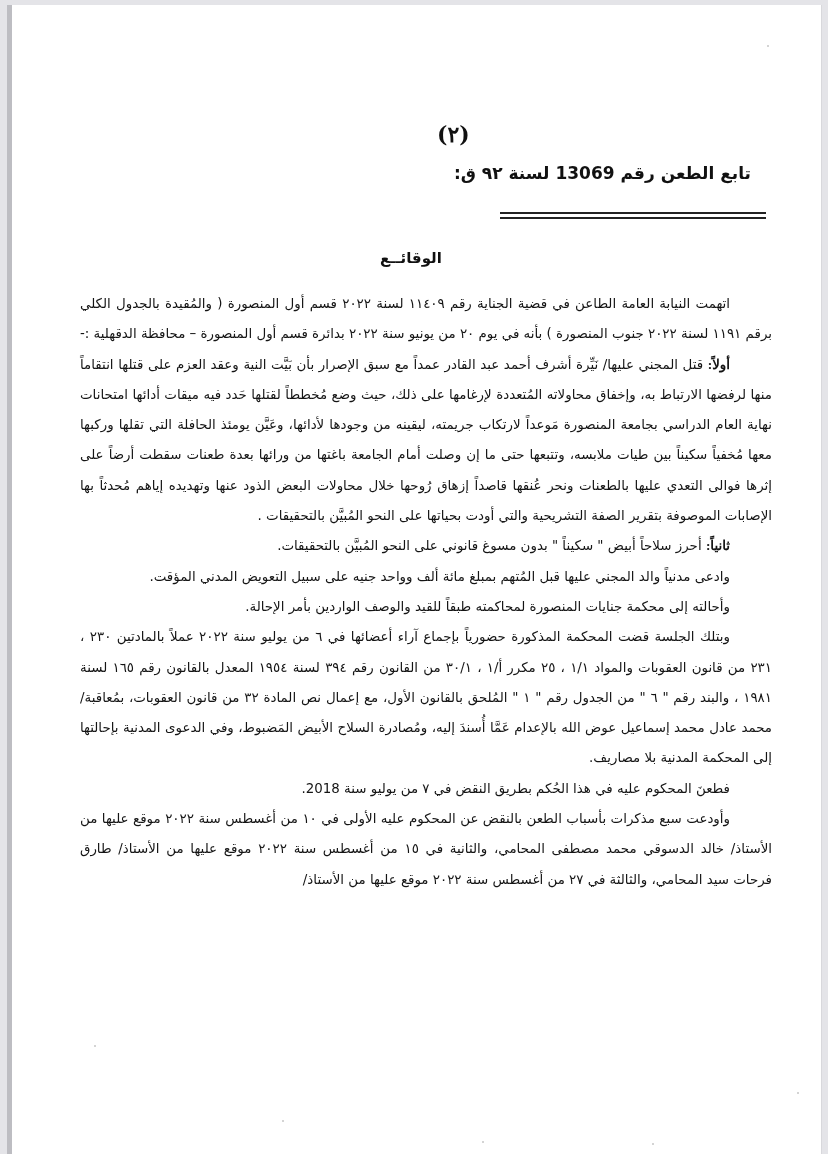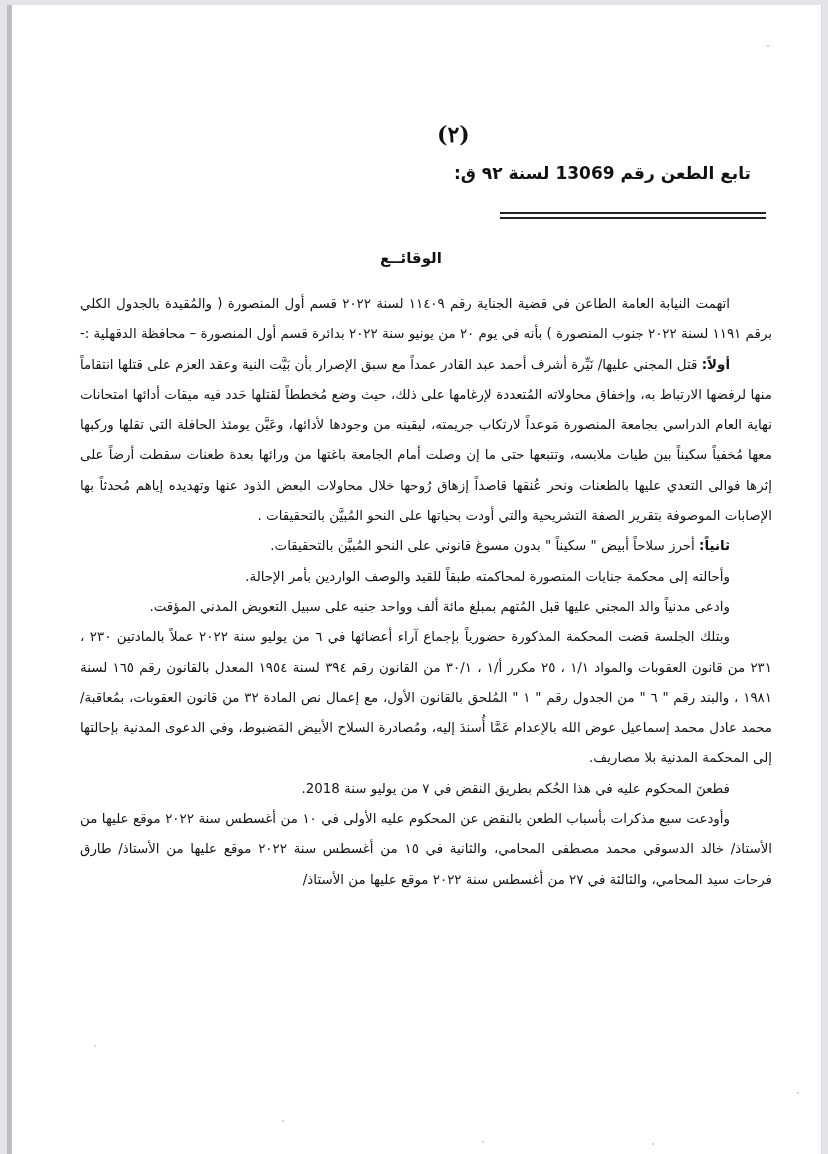--- a/index.html
+++ b/index.html
@@ -38,21 +38,21 @@
   .section-heading span { position: relative; left: -15px; }
   .body-text {
     position: absolute; left: 68px; width: 692px; top: 276px;
     direction: rtl; text-align: justify;
     font-family: "DejaVu Sans", sans-serif; font-size: 13.4px;
     color: #141414; line-height: 30.3px; margin-top: 8px;
   }
   .para { margin: 0; text-align-last: right; }
   .para.indent { text-indent: 42px; }
   .para.indent-small { text-indent: 28px; }
-  .lead { font-weight: bold; }
+  .lead { font-weight: bold; font-family: Liberation Serif, serif; }
   .speck { position: absolute; width: 2px; height: 2px; background: #c6c6c6; border-radius: 1px; }
 </style>
 </head>
 <body>
 
 <div class="page">
 
   <div class="page-number">(٢)</div>
 
   <div class="continuation">تابع الطعن رقم 13069 لسنة ٩٢ ق:</div>
@@ -70,24 +70,24 @@
     <p class="para indent">
       <span>اتهمت النيابة العامة الطاعن في قضية الجناية رقم ١١٤٠٩ لسنة ٢٠٢٢ قسم أول المنصورة ( والمُقيدة بالجدول الكلي برقم ١١٩١ لسنة ٢٠٢٢ جنوب المنصورة ) بأنه في يوم ٢٠ من يونيو سنة ٢٠٢٢ بدائرة قسم أول المنصورة – محافظة الدقهلية :-</span>
     </p>
     <p class="para indent">
       <span class="lead">أولاً:</span><span> قتل المجني عليها/ نَيِّرة أشرف أحمد عبد القادر عمداً مع سبق الإصرار بأن بَيَّت النية وعقد العزم على قتلها انتقاماً منها لرفضها الارتباط به، وإخفاق محاولاته المُتعددة لإرغامها على ذلك، حيث وضع مُخططاً لقتلها حَدد فيه ميقات أدائها امتحانات نهاية العام الدراسي بجامعة المنصورة مَوعداً لارتكاب جريمته، ليقينه من وجودها لأدائها، وعَيَّن يومئذ الحافلة التي تقلها وركبها معها مُخفياً سكيناً بين طيات ملابسه، وتتبعها حتى ما إن وصلت أمام الجامعة باغتها من ورائها بعدة طعنات سقطت أرضاً على إثرها فوالى التعدي عليها بالطعنات ونحر عُنقها قاصداً إزهاق رُوحها خلال محاولات البعض الذود عنها وتهديده إياهم مُحدثاً بها الإصابات الموصوفة بتقرير الصفة التشريحية والتي أودت بحياتها على النحو المُبيَّن بالتحقيقات .</span>
     </p>
     <p class="para indent">
       <span class="lead">ثانياً:</span><span> أحرز سلاحاً أبيض " سكيناً " بدون مسوغ قانوني على النحو المُبيَّن بالتحقيقات.</span>
     </p>
     <p class="para indent">
-      <span>وأحالته إلى محكمة جنايات المنصورة لمحاكمته طبقاً للقيد والوصف الواردين بأمر الإحالة.</span>
+      <span>وادعى مدنياً والد المجني عليها قبل المُتهم بمبلغ مائة ألف وواحد جنيه على سبيل التعويض المدني المؤقت.</span>
     </p>
     <p class="para indent">
-      <span>وادعى مدنياً والد المجني عليها قبل المُتهم بمبلغ مائة ألف وواحد جنيه على سبيل التعويض المدني المؤقت.</span>
+      <span>وأحالته إلى محكمة جنايات المنصورة لمحاكمته طبقاً للقيد والوصف الواردين بأمر الإحالة.</span>
     </p>
     <p class="para indent">
       <span>وبتلك الجلسة قضت المحكمة المذكورة حضورياً بإجماع آراء أعضائها في ٦ من يوليو سنة ٢٠٢٢ عملاً بالمادتين ٢٣٠ ، ٢٣١ من قانون العقوبات والمواد ١/١ ، ٢٥ مكرر أ/١ ، ٣٠/١ من القانون رقم ٣٩٤ لسنة ١٩٥٤ المعدل بالقانون رقم ١٦٥ لسنة ١٩٨١ ، والبند رقم " ٦ " من الجدول رقم " ١ " المُلحق بالقانون الأول، مع إعمال نص المادة ٣٢ من قانون العقوبات، بمُعاقبة/ محمد عادل محمد إسماعيل عوض الله بالإعدام عَمَّا أُسندَ إليه، ومُصادرة السلاح الأبيض المَضبوط، وفي الدعوى المدنية بإحالتها إلى المحكمة المدنية بلا مصاريف.</span>
     </p>
     <p class="para indent">
       <span>فطعنَ المحكوم عليه في هذا الحُكم بطريق النقض في ٧ من يوليو سنة 2018.</span>
     </p>
     <p class="para indent">
       <span>وأودعت سبع مذكرات بأسباب الطعن بالنقض عن المحكوم عليه الأولى في ١٠ من أغسطس سنة ٢٠٢٢ موقع عليها من الأستاذ/ خالد الدسوقي محمد مصطفى المحامي، والثانية في ١٥ من أغسطس سنة ٢٠٢٢ موقع عليها من الأستاذ/ طارق فرحات سيد المحامي، والثالثة في ٢٧ من أغسطس سنة ٢٠٢٢ موقع عليها من الأستاذ/</span>
     </p>

